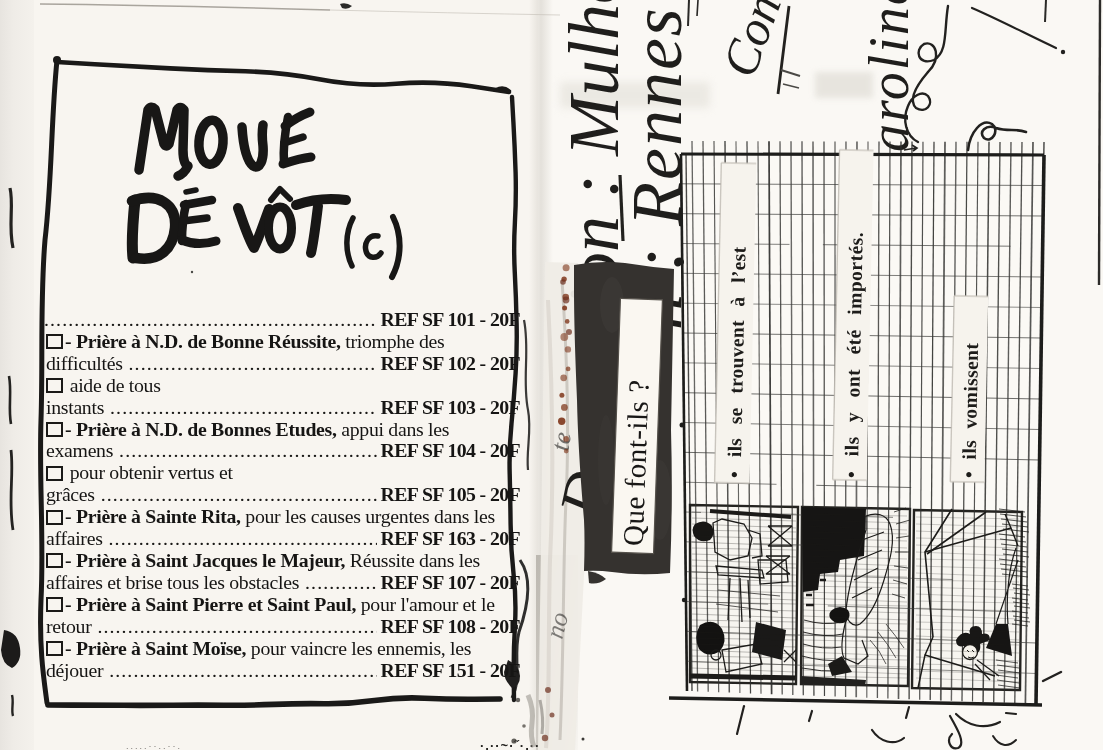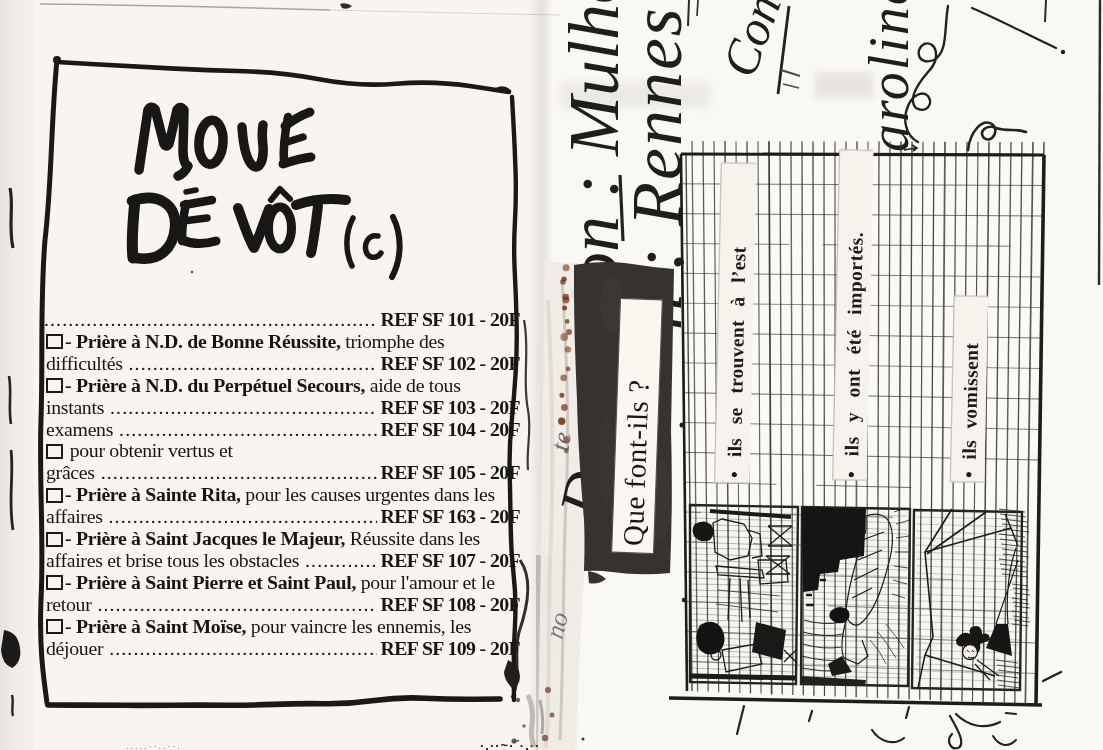--- a/index.html
+++ b/index.html
@@ -83,26 +83,27 @@
 <div class="row" style="margin-left:-8px;">
       <span class="dots">..........................................................................................</span>
       <span class="ref">REF SF 101 - 20F</span>
     </div>
 <div class="row it"><span class="bx"></span><b>- Prière à N.D. de Bonne Réussite,</b>&nbsp;triomphe des</div>
 <div class="row">
       <span>difficultés</span>
       <span class="dots">..........................................................................................</span>
       <span class="ref">REF SF 102 - 20F</span>
     </div>
-<div class="row it"><span class="bx"></span><b>- Prière à N.D. du Perpétuel Secours,</b>&nbsp;aide de tous</div>
+<div class="row it"><span class="bx"></span>&nbsp;aide de tous</div>
 <div class="row">
       <span>instants</span>
       <span class="dots">..........................................................................................</span>
       <span class="ref">REF SF 103 - 20F</span>
     </div>
+<div class="row it"><span class="bx"></span><b>- Prière à N.D. de Bonnes Etudes,</b>&nbsp;appui dans les</div>
 <div class="row">
       <span>examens</span>
       <span class="dots">..........................................................................................</span>
       <span class="ref">REF SF 104 - 20F</span>
     </div>
 <div class="row it"><span class="bx"></span>&nbsp;pour obtenir vertus et</div>
 <div class="row">
       <span>grâces</span>
       <span class="dots">..........................................................................................</span>
       <span class="ref">REF SF 105 - 20F</span>
@@ -122,21 +123,21 @@
 <div class="row it"><span class="bx"></span><b>- Prière à Saint Pierre et Saint Paul,</b>&nbsp;pour l'amour et le</div>
 <div class="row">
       <span>retour</span>
       <span class="dots">..........................................................................................</span>
       <span class="ref">REF SF 108 - 20F</span>
     </div>
 <div class="row it"><span class="bx"></span><b>- Prière à Saint Moïse,</b>&nbsp;pour vaincre les ennemis, les</div>
 <div class="row">
       <span>déjouer</span>
       <span class="dots">..........................................................................................</span>
-      <span class="ref">REF SF 109 - 20F</span>
+      <span class="ref">REF SF 151 - 20F</span>
     </div>
 </div>
 
 <svg class="abs" style="left:0;top:0;" width="1103" height="750" viewBox="0 0 1103 750">
 
 <text transform="translate(618,308) rotate(-90)" font-family="Liberation Serif,serif" font-style="italic" fill="#1f1e1c" font-size="72">ion : Mulho</text>
 
 <line x1="620" y1="175" x2="623" y2="241" stroke="#23221f" stroke-width="3.2"></line>
 
 <text transform="translate(681,330) rotate(-90)" font-family="Liberation Serif,serif" font-style="italic" fill="#1f1e1c" font-size="72" letter-spacing="2">n ; Rennes , L</text>

